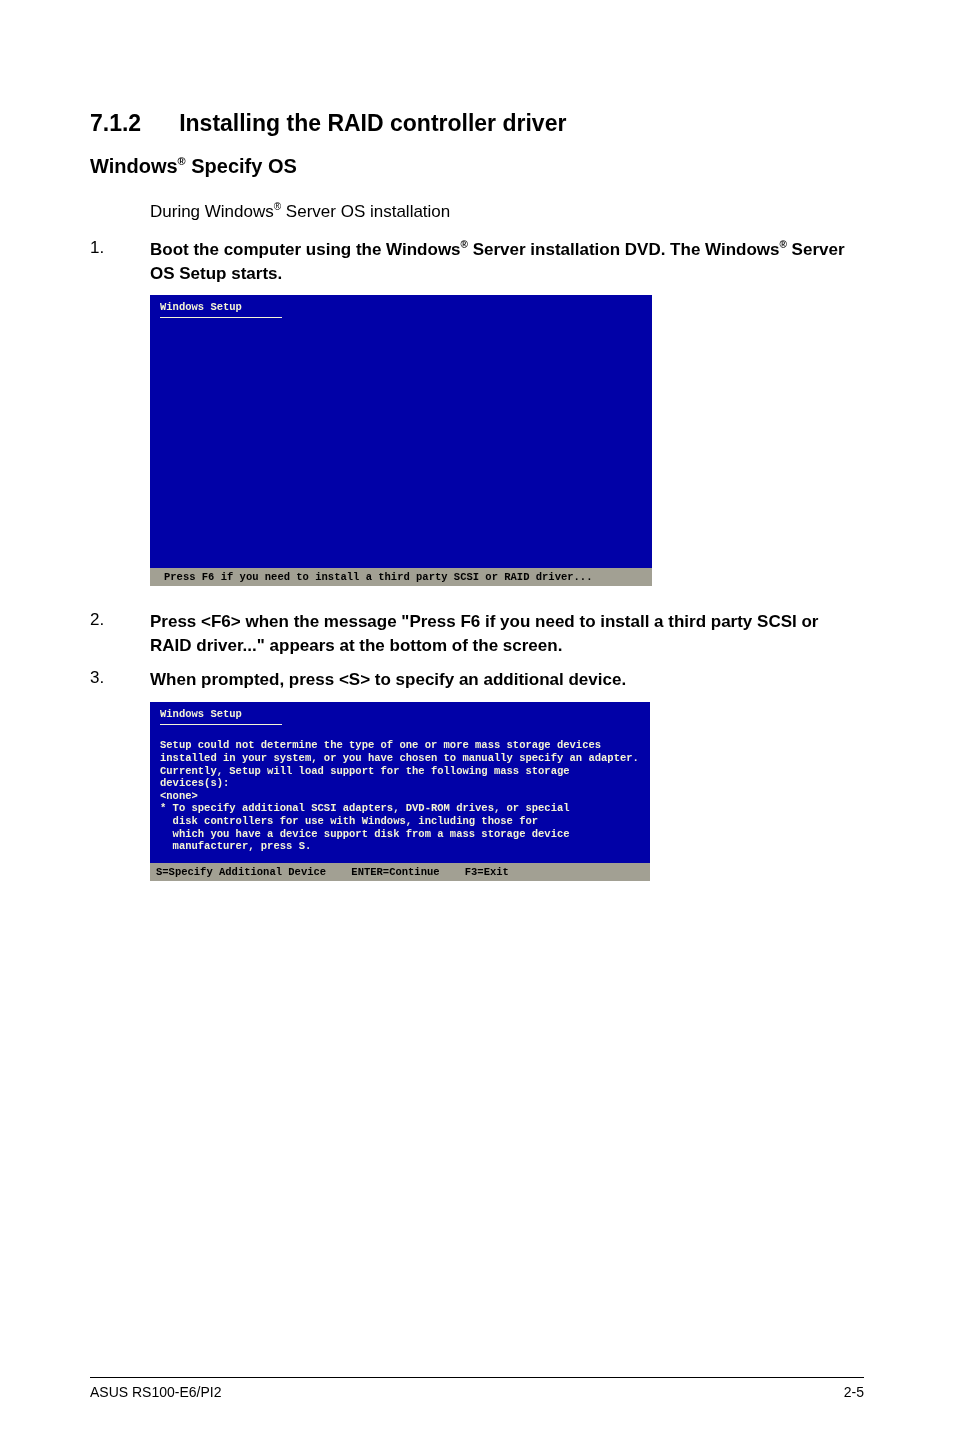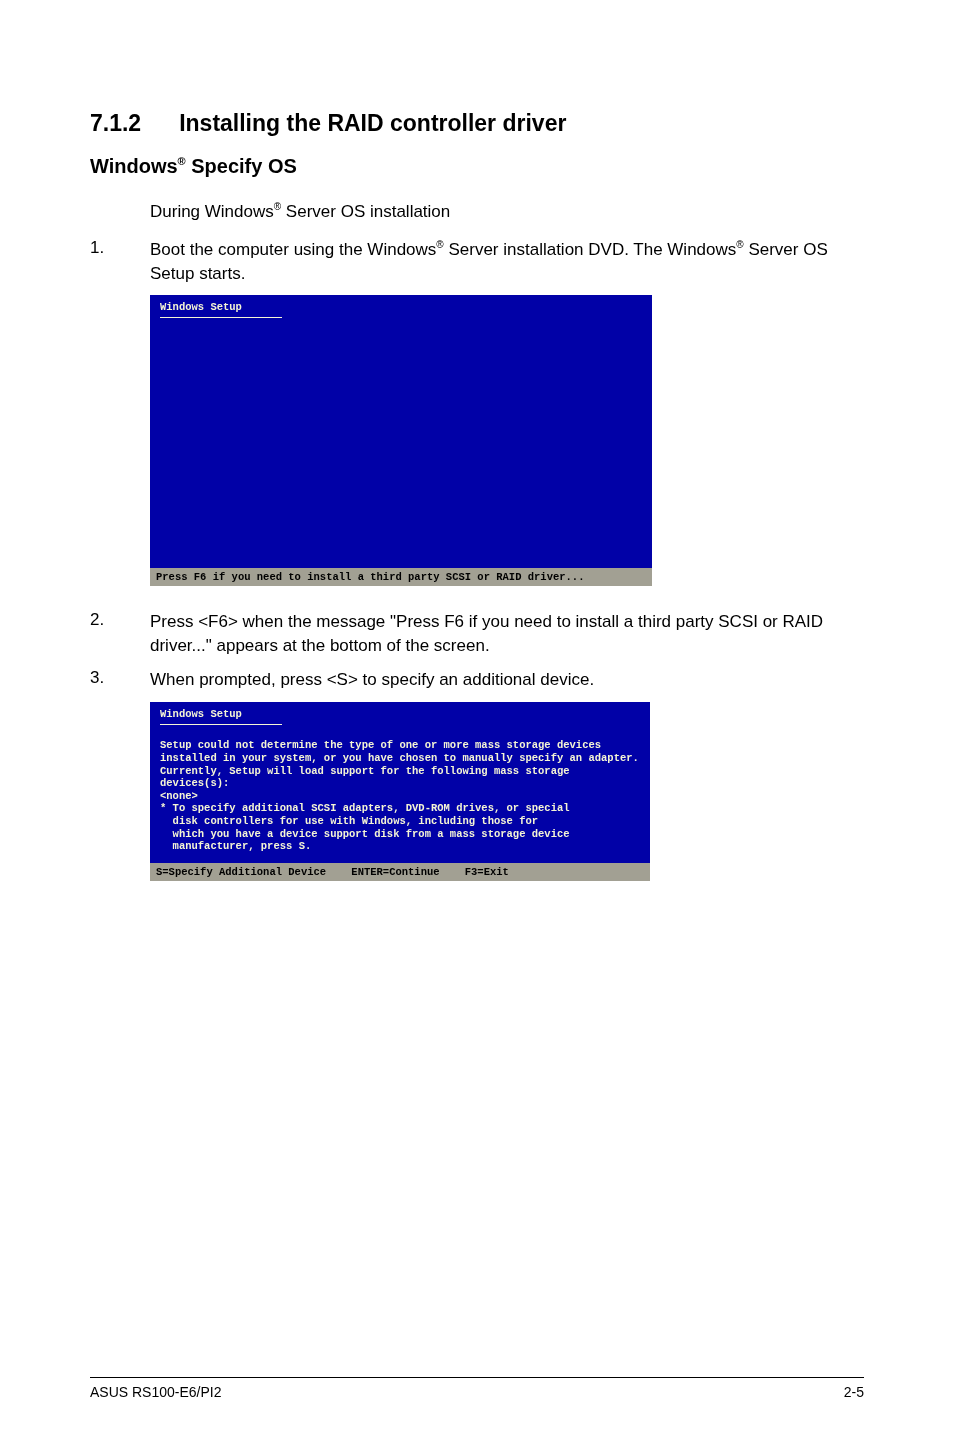--- a/index.html
+++ b/index.html
@@ -44,20 +44,21 @@
   }
   .num-item .n {
     width: 60px;
     flex-shrink: 0;
     font-size: 17px;
   }
   .num-item .t {
     flex: 1;
     font-size: 17px;
     line-height: 1.4;
+    font-weight: bold;
   }
   .num-item .t sup { font-size: 10px; vertical-align: super; }
 
   
   .shot1 {
     width: 502px;
     margin: 10px 0 24px 60px;
   }
   .shot1-body {
     background: #0101a7;
@@ -72,21 +73,21 @@
     display: inline-block;
     border-bottom: 1px solid #f5f5d5;
     padding: 0 40px 4px 0;
   }
   .shot1-status {
     background: #a2a093;
     color: #000;
     font-family: "Courier New", monospace;
     font-size: 10.5px;
     font-weight: bold;
-    padding: 3px 6px;
+    padding: 3px 14px;
     white-space: pre;
   }
 
   
   .shot2 {
     width: 500px;
     margin: 10px 0 24px 60px;
   }
   .shot2-body {
     background: #0101a7;

